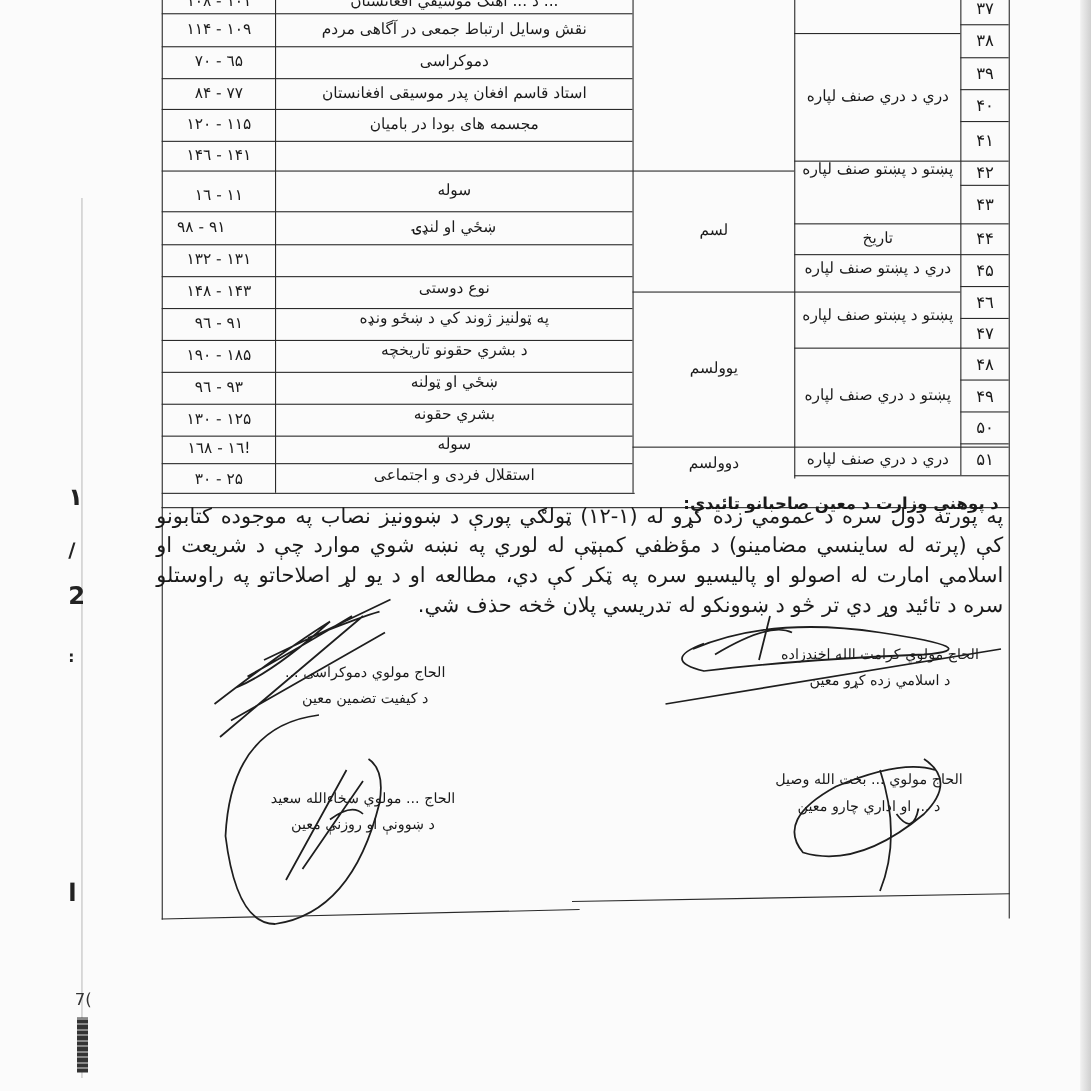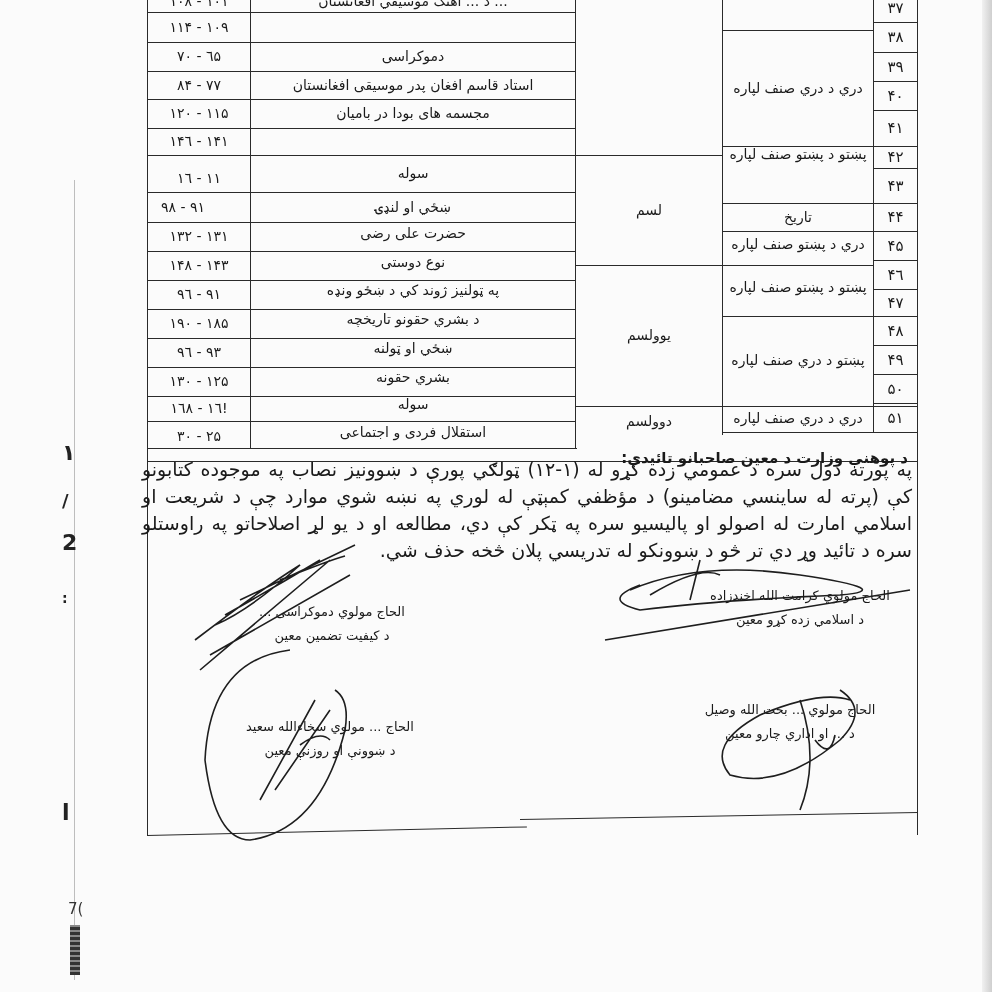--- a/index.html
+++ b/index.html
@@ -117,33 +117,33 @@
   <div class="line" style="left:873px;top:260px;width:44px;height:1px"></div>
   <div class="line" style="left:873px;top:289px;width:44px;height:1px"></div>
   <div class="line" style="left:873px;top:345px;width:44px;height:1px"></div>
   <div class="line" style="left:873px;top:374px;width:44px;height:1px"></div>
   <div class="line" style="left:873px;top:403px;width:44px;height:1px"></div>
 
   <div class="cell pages" style="left:148px;top:-8px;width:102px;height:20px">۱۰۸ - ۱۰۱</div>
   <div class="cell" style="left:251px;top:-8px;width:324px;height:20px">... د ... اهنگ موسيقي افغانستان</div>
 
   <div class="cell pages" style="left:148px;top:13px;width:102px;height:29px">۱۱۴ - ۱۰۹</div>
+  <div class="cell" style="left:251px;top:13px;width:324px;height:29px">نقش وسایل ارتباط جمعی در آگاهی مردم</div>
   <div class="cell pages" style="left:148px;top:43px;width:102px;height:28px">۷۰ - ٦۵</div>
   <div class="cell" style="left:251px;top:43px;width:324px;height:28px">دموکراسی</div>
   <div class="cell pages" style="left:148px;top:72px;width:102px;height:27px">۸۴ - ۷۷</div>
   <div class="cell" style="left:251px;top:72px;width:324px;height:27px">استاد قاسم افغان پدر موسیقی افغانستان</div>
   <div class="cell pages" style="left:148px;top:100px;width:102px;height:28px">۱۲۰ - ۱۱۵</div>
   <div class="cell" style="left:251px;top:100px;width:324px;height:28px">مجسمه های بودا در بامیان</div>
   <div class="cell pages" style="left:148px;top:129px;width:102px;height:26px">۱۴٦ - ۱۴۱</div>
   <div class="cell pages" style="left:148px;top:165px;width:102px;height:27px">۱٦ - ۱۱</div>
   <div class="cell" style="left:251px;top:160px;width:324px;height:27px">سوله</div>
   <div class="cell pages" style="left:132px;top:193px;width:102px;height:29px">۹۸ - ۹۱</div>
   <div class="cell" style="left:251px;top:193px;width:324px;height:29px">ښځي او لنډۍ</div>
   <div class="cell pages" style="left:148px;top:223px;width:102px;height:28px">۱۳۲ - ۱۳۱</div>
-  <div class="cell" style="left:251px;top:220px;width:324px;height:28px">حضرت علی رضی</div>
   <div class="cell pages" style="left:148px;top:252px;width:102px;height:28px">۱۴۸ - ۱۴۳</div>
   <div class="cell" style="left:251px;top:249px;width:324px;height:28px">نوع دوستی</div>
   <div class="cell pages" style="left:148px;top:281px;width:102px;height:28px">۹٦ - ۹۱</div>
   <div class="cell" style="left:251px;top:277px;width:324px;height:28px">په ټولنيز ژوند کي د ښځو ونډه</div>
   <div class="cell pages" style="left:148px;top:310px;width:102px;height:28px">۱۹۰ - ۱۸۵</div>
   <div class="cell" style="left:251px;top:306px;width:324px;height:28px">د بشري حقونو تاريخچه</div>
   <div class="cell pages" style="left:148px;top:339px;width:102px;height:28px">۹٦ - ۹۳</div>
   <div class="cell" style="left:251px;top:335px;width:324px;height:28px">ښځي او ټولنه</div>
   <div class="cell pages" style="left:148px;top:368px;width:102px;height:28px">۱۳۰ - ۱۲۵</div>
   <div class="cell" style="left:251px;top:364px;width:324px;height:28px">بشري حقونه</div>

